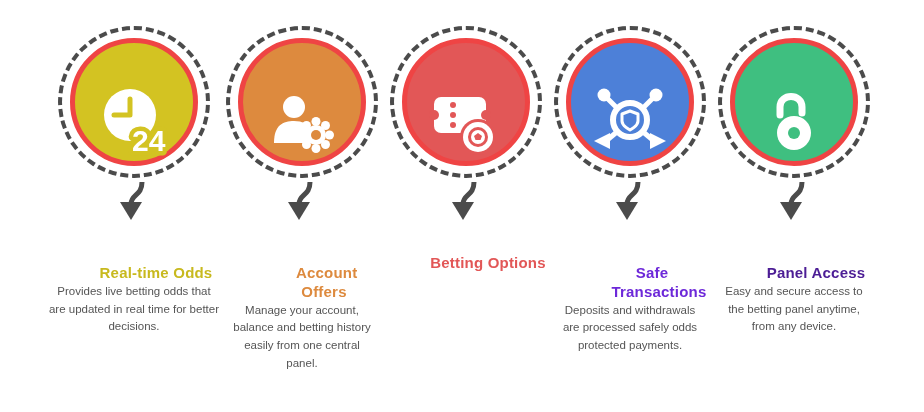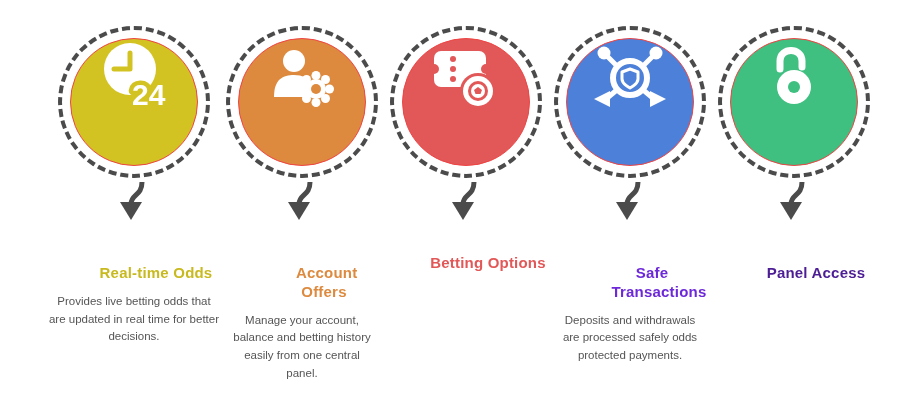--- a/index.html
+++ b/index.html
@@ -24,22 +24,22 @@
   .ring {
     width: 152px; height: 152px;
     border-radius: 50%;
     border: 4px dashed #4b4b4b;
     display: flex; align-items: center; justify-content: center;
     background: transparent;
   }
   .circle {
     width: 128px; height: 128px;
     border-radius: 50%;
-    border: 1px solid #ef4444;
-    display: flex; align-items: flex-start; justify-content: center;
+    border: 5px solid #ef4444;
+    display: flex; align-items: flex-end; justify-content: center;
   }
   .c1-bg { background: #d3c322; }
   .c2-bg { background: #dd8a3e; }
   .c3-bg { background: #e25757; }
   .c4-bg { background: #4d80d8; }
   .c5-bg { background: #3fbf80; }
   .down-arrow { margin-top: 2px; }
   .title {
     margin-top: 38px;
     font-size: 15px;
@@ -50,21 +50,21 @@
     padding-left: 44px;
   }
   .c1-text { color: #c8b91e; }
   .c2-text { color: #dd8a3e; }
   .c3-text { color: #e25757; margin-top: 28px; }
   .c4-text { color: #6d28d9; }
   .c5-text { color: #4c1d95; }
   .t-narrow { max-width: 100px; }
   .t-mid { max-width: 125px; }
   .desc {
-    margin-top: 10px;
+    margin-top: 0;
     font-size: 11.5px;
     color: #555555;
     text-align: center;
     line-height: 1.55;
     width: 150px;
   }
   .d-wide { width: 172px; }
 </style>
 </head>
 <body>
@@ -180,15 +180,16 @@
           <circle cx="38" cy="48" r="17" fill="#ffffff"></circle>
           <circle cx="38" cy="48" r="6" fill="#3fbf80"></circle>
         </svg>
       </div>
     </div>
     <svg class="down-arrow" width="40" height="46" viewBox="0 0 40 46">
       <path d="M28 2 C28 16 17 14 17 24" stroke="#4b4b4b" stroke-width="5" fill="none"></path>
       <polygon points="6,22 28,22 17,40" fill="#4b4b4b"></polygon>
     </svg>
     <div class="title c5-text">Panel Access</div>
+    <div class="desc">Easy and secure access to the betting panel anytime, from any device.</div>
   </div>
 
 </div>
 
 </body></html>

